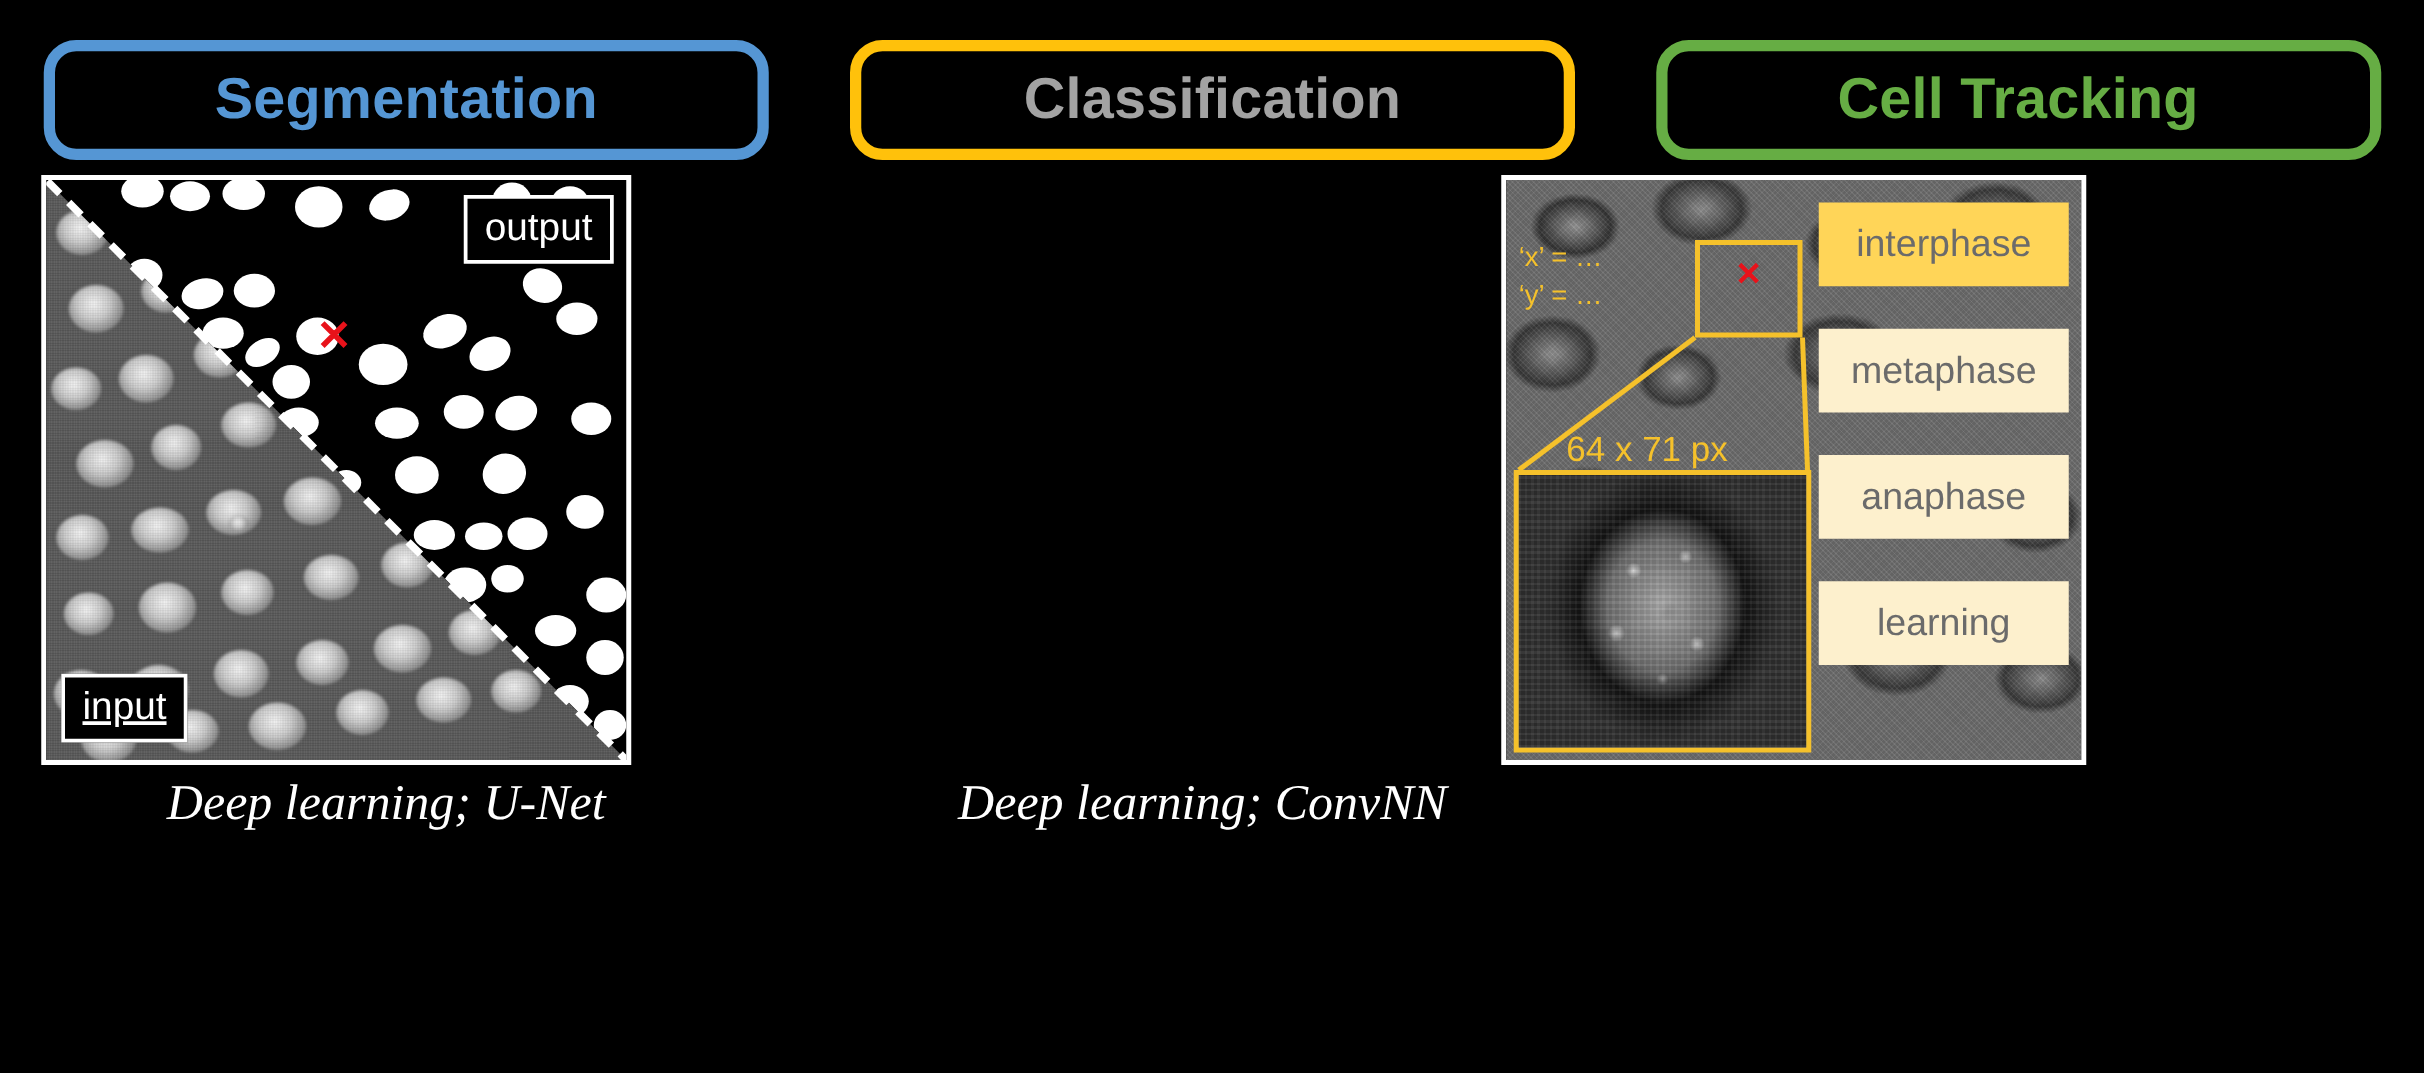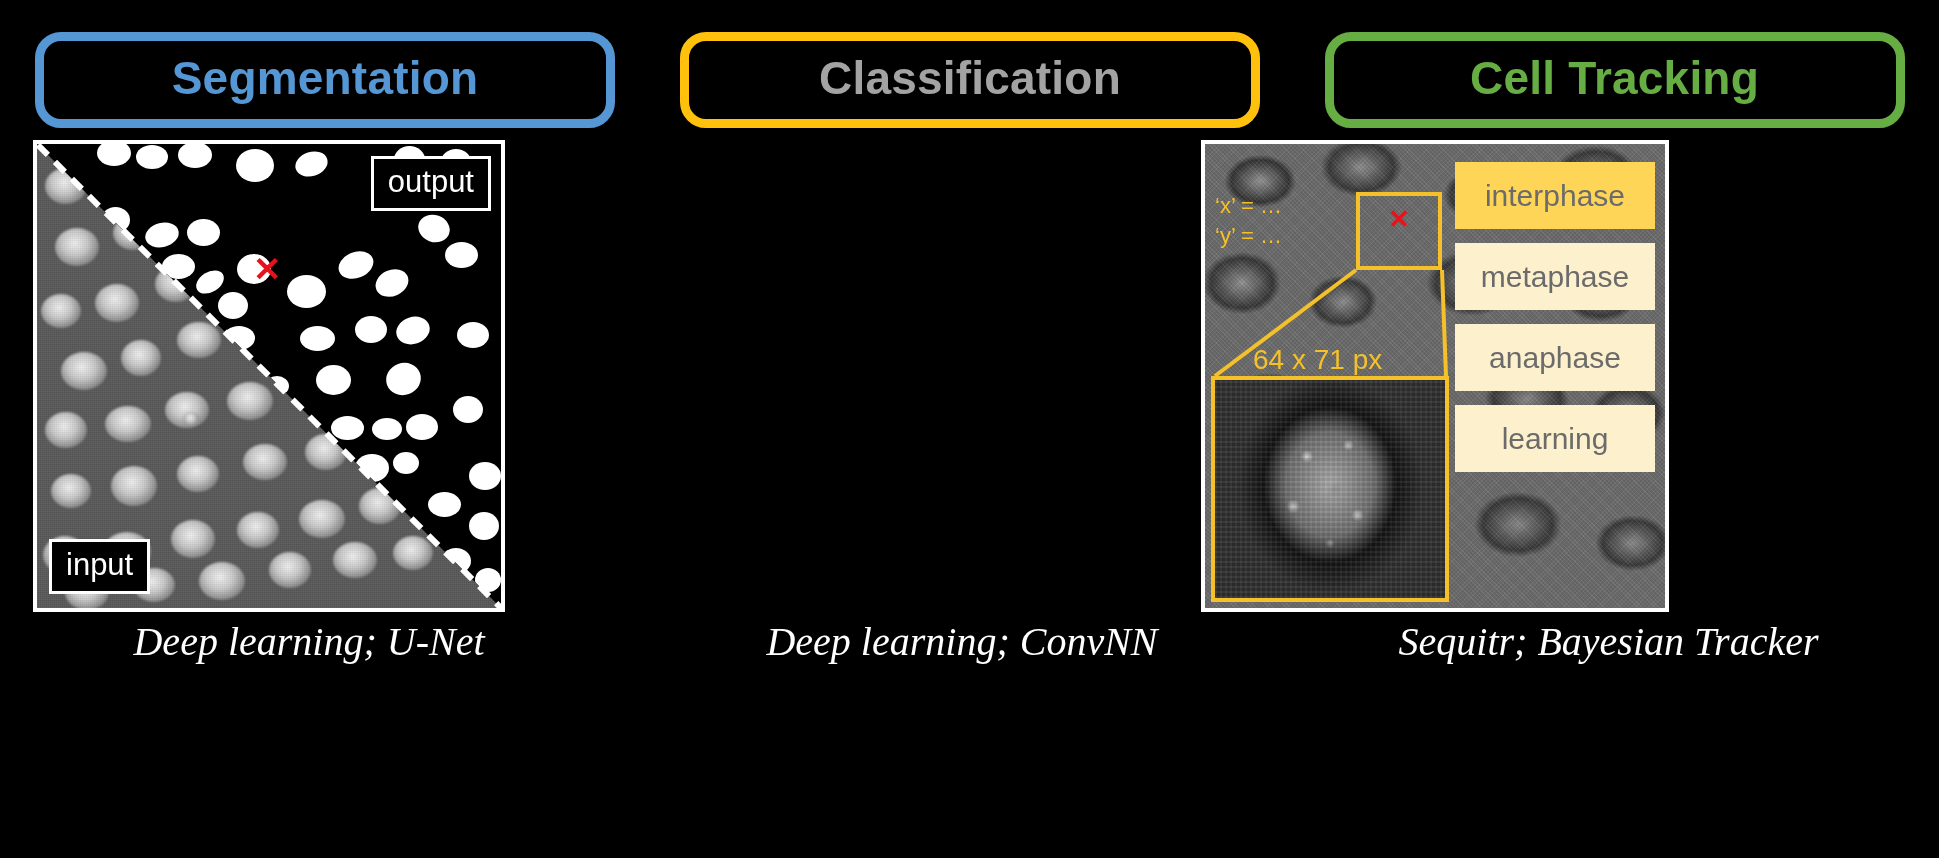--- a/index.html
+++ b/index.html
@@ -65,21 +65,21 @@
 
   
   .seg-output{position:absolute;inset:0;clip-path:polygon(0 0, 100% 0, 100% 100%);}
   .seg-output .blob{position:absolute;background:#fff;border-radius:50%;}
 
   .tag{
     position:absolute;box-sizing:border-box;background:#000;border:3px solid #fff;
     color:#fff;font-size:31px;line-height:1;padding:7px 14px 11px;font-family:"Liberation Sans",sans-serif;
   }
   #tag-output{right:10px;top:12px;}
-  #tag-input{left:12px;bottom:14px;}
+  #tag-input{left:12px;bottom:14px;text-decoration:underline;}
   .redx{position:absolute;color:#e8121a;font-size:34px;font-weight:bold;line-height:1;}
 
   
   .cls-bg{position:absolute;inset:0;background:#6d6d6d;}
   .cls-tex{position:absolute;inset:0;opacity:.95;
     background-image:
       radial-gradient(ellipse 46px 34px at 12% 8%,  rgba(255,255,255,.30), rgba(0,0,0,.55) 62%, rgba(0,0,0,0) 78%),
       radial-gradient(ellipse 52px 38px at 34% 5%,  rgba(255,255,255,.26), rgba(0,0,0,.50) 62%, rgba(0,0,0,0) 78%),
       radial-gradient(ellipse 48px 36px at 60% 11%, rgba(255,255,255,.24), rgba(0,0,0,.52) 62%, rgba(0,0,0,0) 78%),
       radial-gradient(ellipse 55px 40px at 85% 7%,  rgba(255,255,255,.22), rgba(0,0,0,.50) 62%, rgba(0,0,0,0) 78%),
@@ -113,21 +113,21 @@
       radial-gradient(circle 10px at 34% 58%, rgba(255,255,255,.80), rgba(255,255,255,0) 70%),
       radial-gradient(circle 9px at 62% 62%, rgba(255,255,255,.78), rgba(255,255,255,0) 70%),
       radial-gradient(circle 7px at 50% 75%, rgba(255,255,255,.70), rgba(255,255,255,0) 70%),
       radial-gradient(circle 12px at 52% 50%, rgba(30,30,30,.55), rgba(0,0,0,0) 70%),
       #585858;}
   .inset-grain{position:absolute;inset:0;opacity:.45;
     background-image:
       repeating-linear-gradient(0deg, rgba(255,255,255,.12) 0 2px, rgba(0,0,0,.12) 2px 5px),
       repeating-linear-gradient(90deg, rgba(255,255,255,.10) 0 2px, rgba(0,0,0,.10) 2px 5px);}
 
-  .class-col{position:absolute;right:10px;top:18px;width:200px;display:flex;flex-direction:column;gap:14px;}
+  .class-col{position:absolute;right:10px;top:18px;width:200px;display:flex;flex-direction:column;gap:34px;}
   .chip{
     box-sizing:border-box;height:67px;display:flex;align-items:center;justify-content:center;
     color:#6b6b6b;font-size:30px;white-space:nowrap;background:#fdf0cd;
   }
   .chip.active{background:#ffd558;}
   .trk-svg{position:absolute;inset:0;}
 </style>
 </head>
 <body>
 
@@ -285,16 +285,15 @@
 
     <div class="caption">Deep learning; ConvNN</div>
   </div>
 
   <div class="panel" id="panel-trk">
 
     <div class="badge" id="badge-trk">
       <span class="badge-label">Cell Tracking</span>
     </div>
 
-    <div class="caption">Sequitr; Bayesian Tracker</div>
   </div>
 
 </div>
 
 </body></html>

